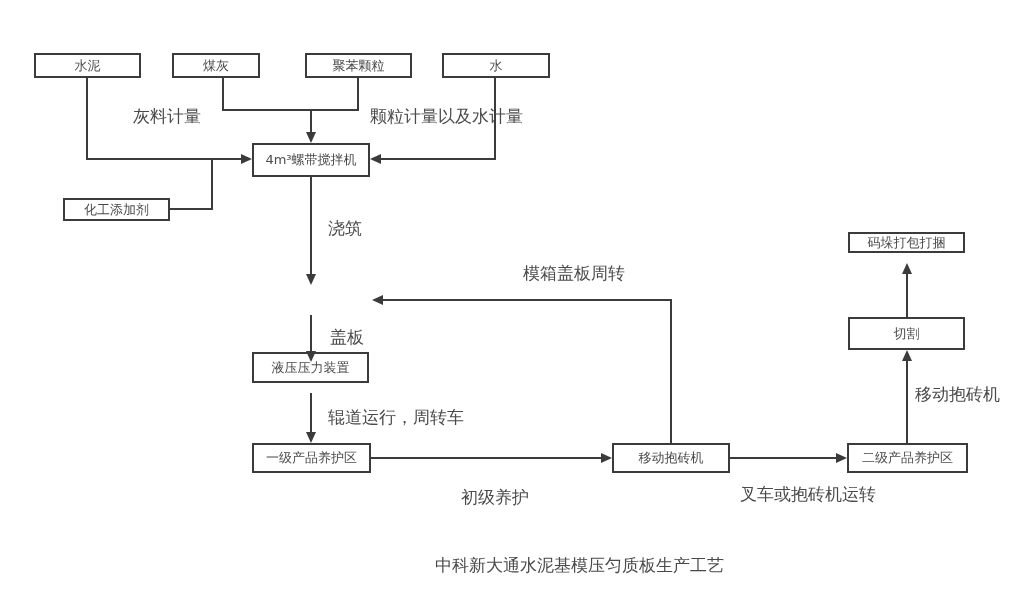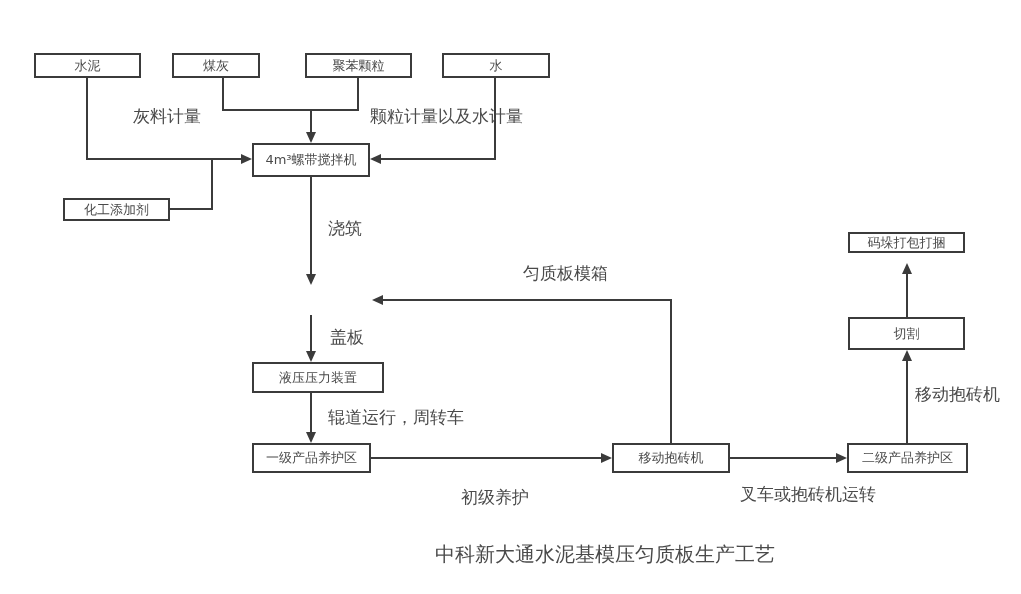--- a/index.html
+++ b/index.html
@@ -38,40 +38,41 @@
   .elabel {
     position: absolute;
     font-size: 17px;
     line-height: 1;
     color: var(--text-color);
     white-space: nowrap;
     font-family: Liberation Mono, monospace;
   }
   .title {
     position: absolute;
-    font-size: 20px;
+    font-size: 17px;
     line-height: 1;
     color: var(--text-color);
     white-space: nowrap;
+    margin-top: 13px;
   }
 </style>
 </head>
 <body>
 
 <div class="canvas">
 
   <div class="node" style="left:34px;top:53px;width:107px;height:25px">水泥</div>
   <div class="node" style="left:172px;top:53px;width:88px;height:25px">煤灰</div>
   <div class="node" style="left:305px;top:53px;width:107px;height:25px">聚苯颗粒</div>
   <div class="node" style="left:442px;top:53px;width:108px;height:25px">水</div>
 
   <div class="node" style="left:252px;top:143px;width:118px;height:34px">4m³螺带搅拌机</div>
   <div class="node" style="left:63px;top:198px;width:107px;height:23px">化工添加剂</div>
 
-  <div class="node" style="left:252px;top:362px;width:132px;height:31px">液压压力装置</div>
+  <div class="node" style="left:252px;top:352px;width:117px;height:31px">液压压力装置</div>
   <div class="node" style="left:252px;top:443px;width:119px;height:30px">一级产品养护区</div>
 
   <div class="node" style="left:612px;top:443px;width:118px;height:30px">移动抱砖机</div>
   <div class="node" style="left:847px;top:443px;width:121px;height:30px">二级产品养护区</div>
 
   <div class="node" style="left:848px;top:317px;width:117px;height:33px">切割</div>
   <div class="node" style="left:848px;top:232px;width:117px;height:21px">码垛打包打捆</div>
 
   <div class="lv" style="left:86px;top:78px;height:81px"></div>
   <div class="lh" style="left:86px;top:158px;width:155px"></div>
@@ -111,21 +112,21 @@
   <div class="lv" style="left:906px;top:274px;height:43px"></div>
   <div class="ar u" style="left:902px;top:263px"></div>
 
   <div class="lv" style="left:670px;top:300px;height:143px"></div>
   <div class="lh" style="left:383px;top:299px;width:289px"></div>
   <div class="ar l" style="left:372px;top:295px"></div>
 
   <div class="elabel" style="left:133px;top:109px">灰料计量</div>
   <div class="elabel" style="left:370px;top:109px">颗粒计量以及水计量</div>
   <div class="elabel" style="left:328px;top:221px">浇筑</div>
-  <div class="elabel" style="left:523px;top:266px">匀质板模箱</div>
+  <div class="elabel" style="left:523px;top:266px">模箱盖板周转</div>
   <div class="elabel" style="left:330px;top:330px">盖板</div>
   <div class="elabel" style="left:328px;top:410px">辊道运行，周转车</div>
   <div class="elabel" style="left:461px;top:490px">初级养护</div>
   <div class="elabel" style="left:740px;top:487px">叉车或抱砖机运转</div>
   <div class="elabel" style="left:915px;top:387px">移动抱砖机</div>
 
   <div class="title" style="left:435px;top:544px">中科新大通水泥基模压匀质板生产工艺</div>
 
 </div>
 

